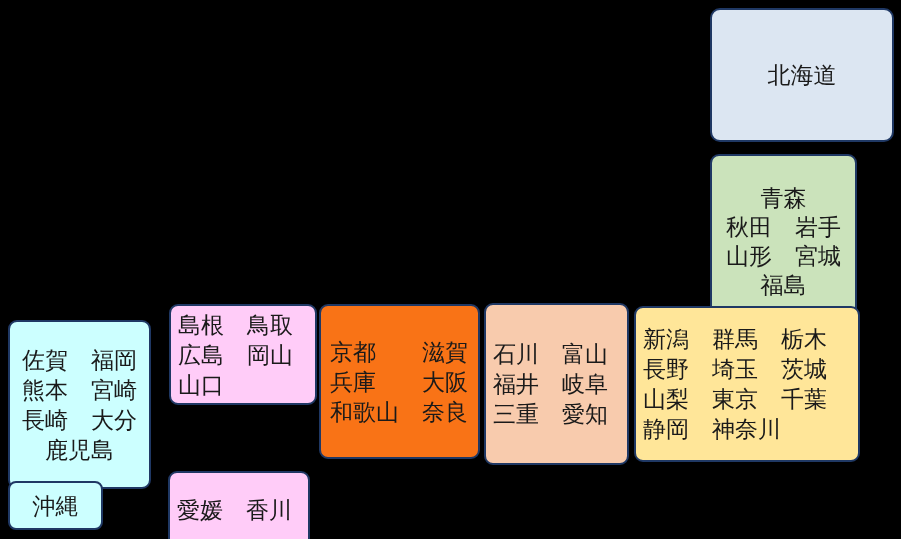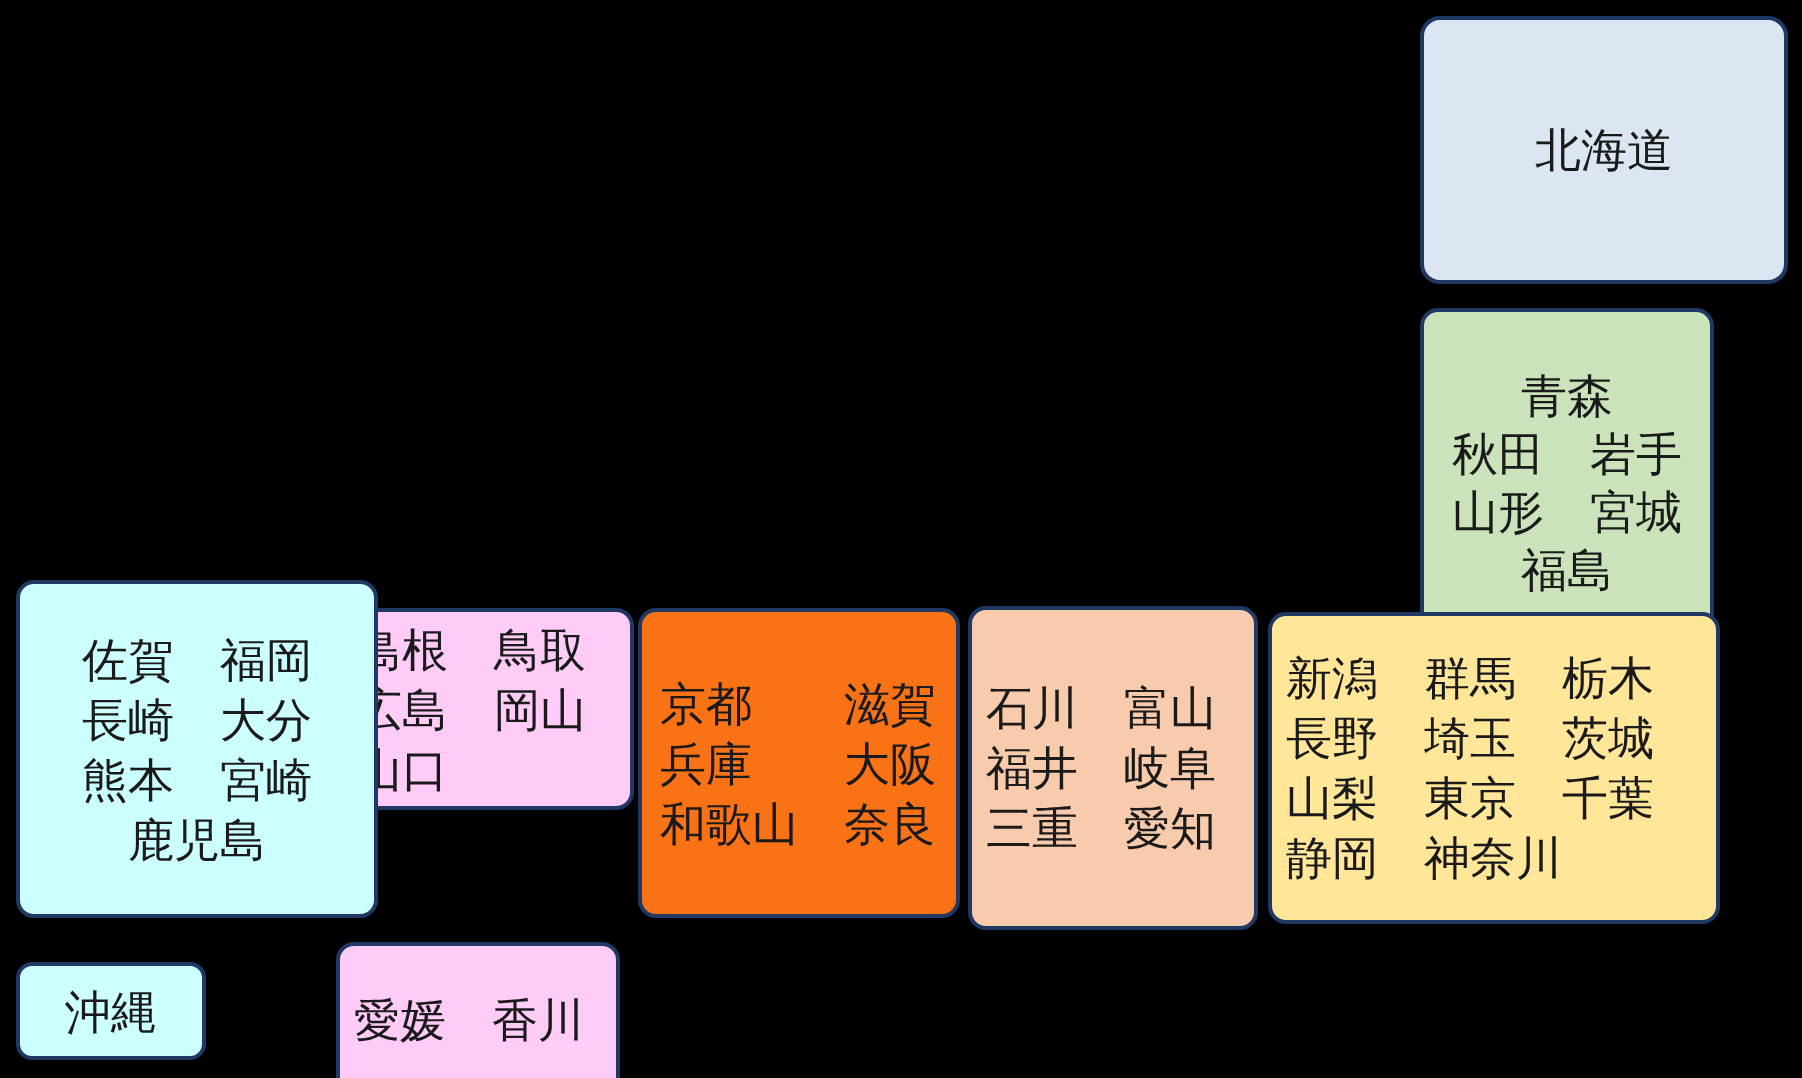--- a/index.html
+++ b/index.html
@@ -32,21 +32,21 @@
   .align-center { align-items: center; text-align: right; }
   .align-left   { align-items: flex-start; text-align: left; padding-left: 7px; }
 
   .hokkaido { left: 710px; top: 8px;   width: 184px; height: 134px; border-radius: 10px; }
   .tohoku   { left: 710px; top: 154px; width: 147px; height: 176px; line-height: 29px; }
   .kanto    { left: 634px; top: 306px; width: 226px; height: 156px; }
   .chubu    { left: 484px; top: 303px; width: 145px; height: 162px; }
   .kansai   { left: 319px; top: 304px; width: 161px; height: 155px; padding-left: 9px; }
   .chugoku  { left: 169px; top: 304px; width: 148px; height: 101px; }
   .shikoku  { left: 168px; top: 423px; width: 142px; height: 77px; }
-  .kyushu   { left: 8px;   top: 290px; width: 181px; height: 169px; }
+  .kyushu   { left: 8px;   top: 320px; width: 143px; height: 169px; }
   .okinawa  { left: 8px;   top: 481px; width: 95px;  height: 49px; border-radius: 8px; }
 </style>
 </head>
 <body>
 
 <div id="canvas">
 
   <div class="box hokkaido align-center" style="background-color: rgb(220, 230, 242);">
     <div class="line">北海道</div>
   </div>
@@ -82,22 +82,22 @@
     <div class="line">広島　岡山</div>
     <div class="line">山口</div>
   </div>
 
   <div class="box shikoku align-left" style="background-color: rgb(255, 204, 248); margin-top: 48px;">
     <div class="line">愛媛　香川</div>
   </div>
 
   <div class="box kyushu align-center" style="background-color: rgb(204, 255, 255);">
     <div class="line">佐賀　福岡</div>
+    <div class="line">熊本　宮崎</div>
     <div class="line">長崎　大分</div>
-    <div class="line">熊本　宮崎</div>
     <div class="line">鹿児島</div>
   </div>
 
   <div class="box okinawa align-center" style="background-color: rgb(204, 255, 255);">
     <div class="line">沖縄</div>
   </div>
 
 </div>
 
 </body></html>

